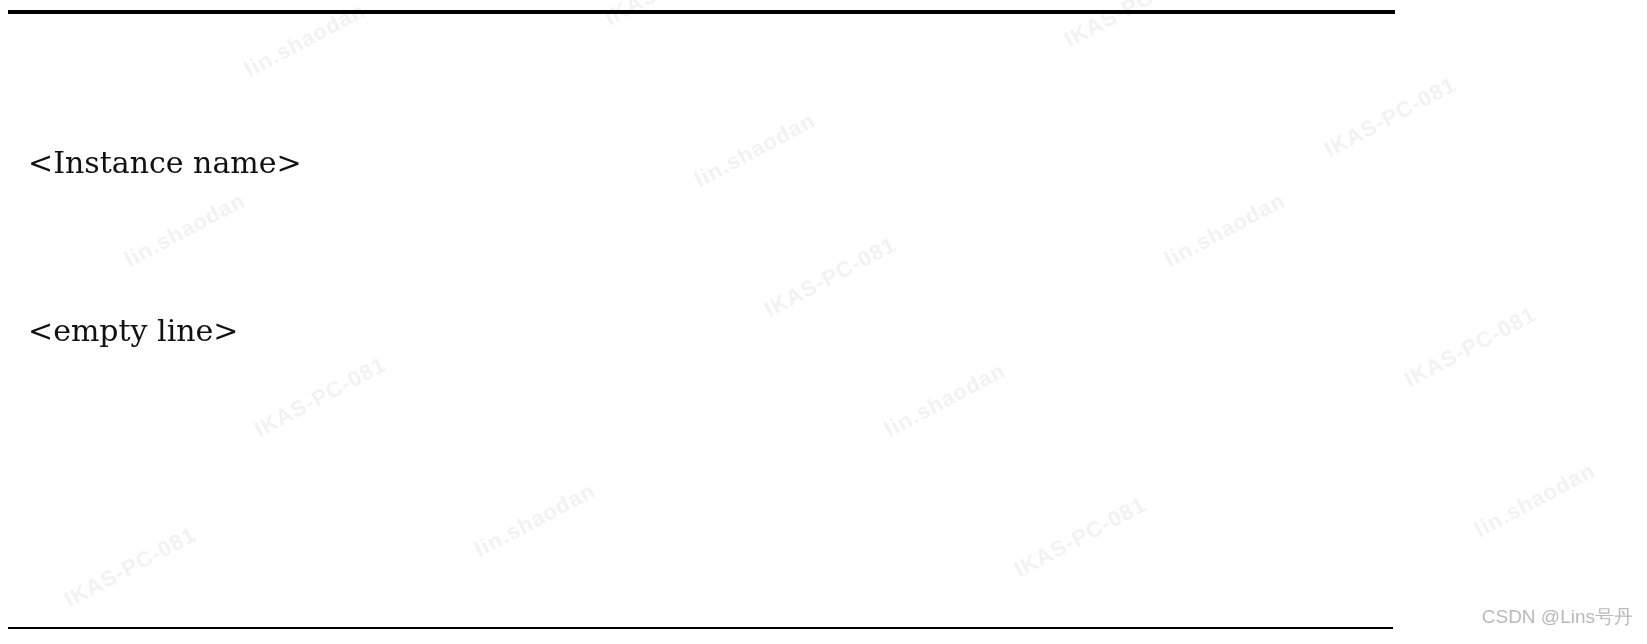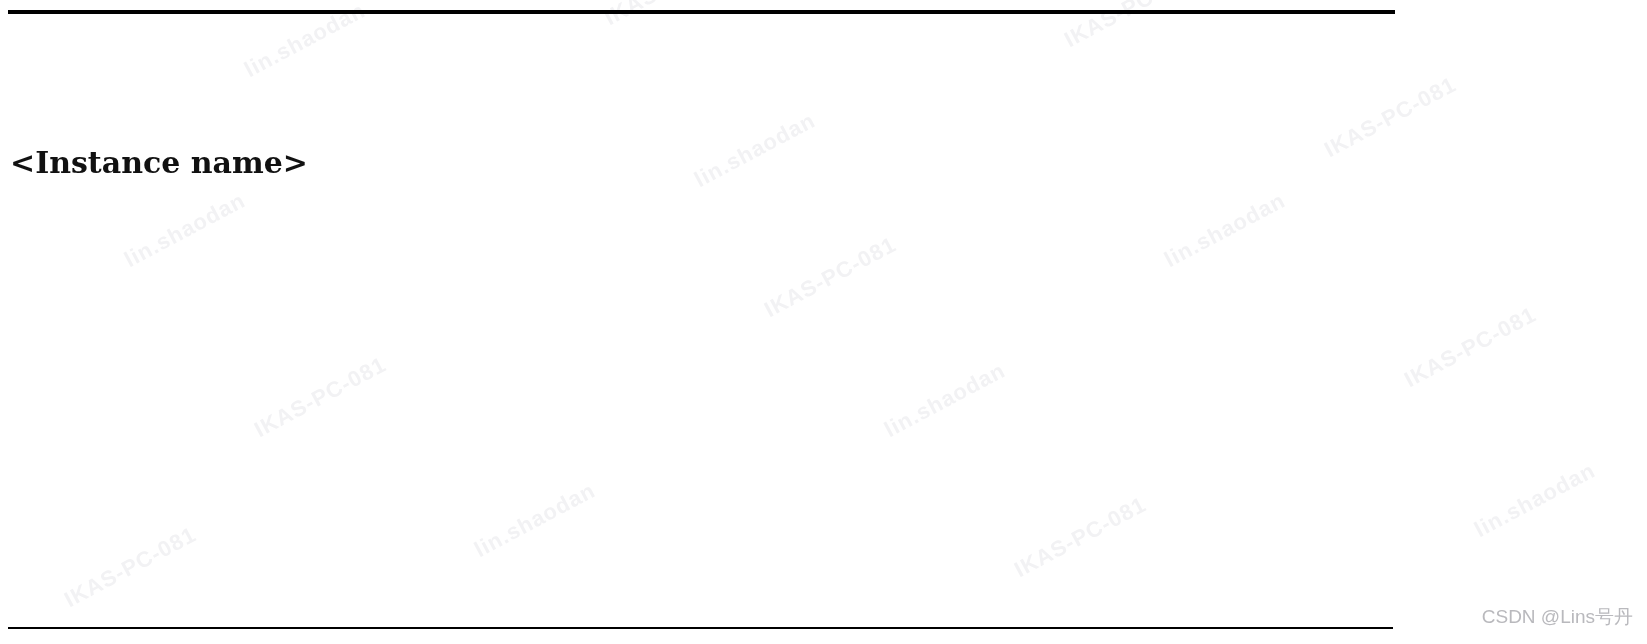--- a/index.html
+++ b/index.html
@@ -65,22 +65,21 @@
     font-family: "DejaVu Serif", "Liberation Serif", serif;
     font-size: 30px;
     line-height: 42px;
     color: #111111;
     white-space: pre;
   }
   .line {
     display: block;
     white-space: pre;
     height: 42px;
-    padding-left: 10px;
-    font-weight: bold;
+    padding-left: 28px;
   }
 
   
   #csdn-attribution {
     position: absolute;
     right: 14px;
     top: 604px;
     font-family: "Liberation Sans", sans-serif;
     font-size: 19px;
     color: #b9b9bd;
@@ -110,20 +109,21 @@
     <span class="wm" style="left: 1470px; top: 520px;">lin.shaodan</span>
     <span class="wm" style="left: 60px; top: 590px;">IKAS-PC-081</span>
   </div>
 
 <div class="rule" id="rule-top"></div>
 
 <div id="doc">
 
   <span class="line">&lt;Instance name&gt;</span>
 
+  <span class="line">&lt;empty line&gt;</span>
 
 
   
 
   
 
   
 
   
 

